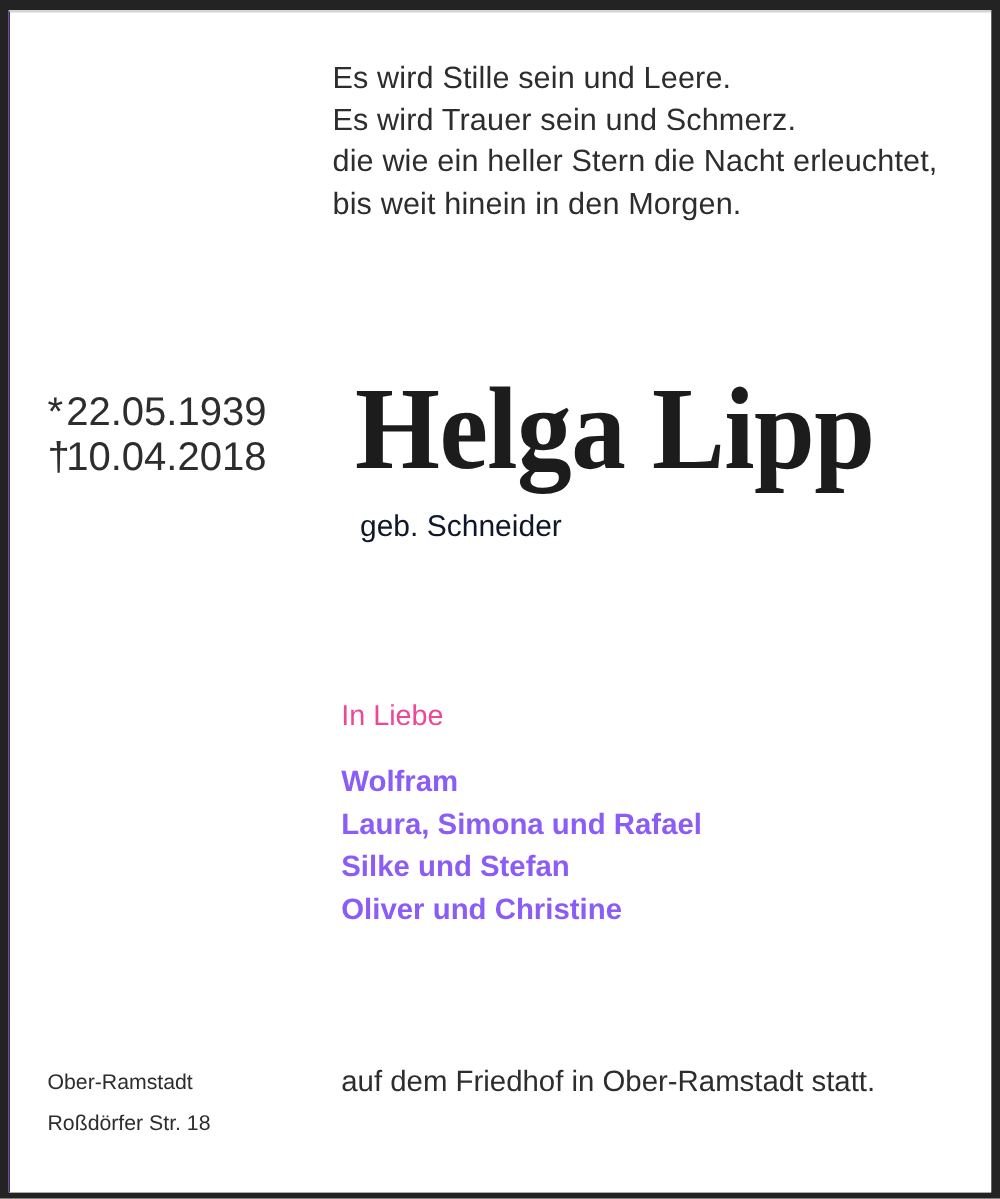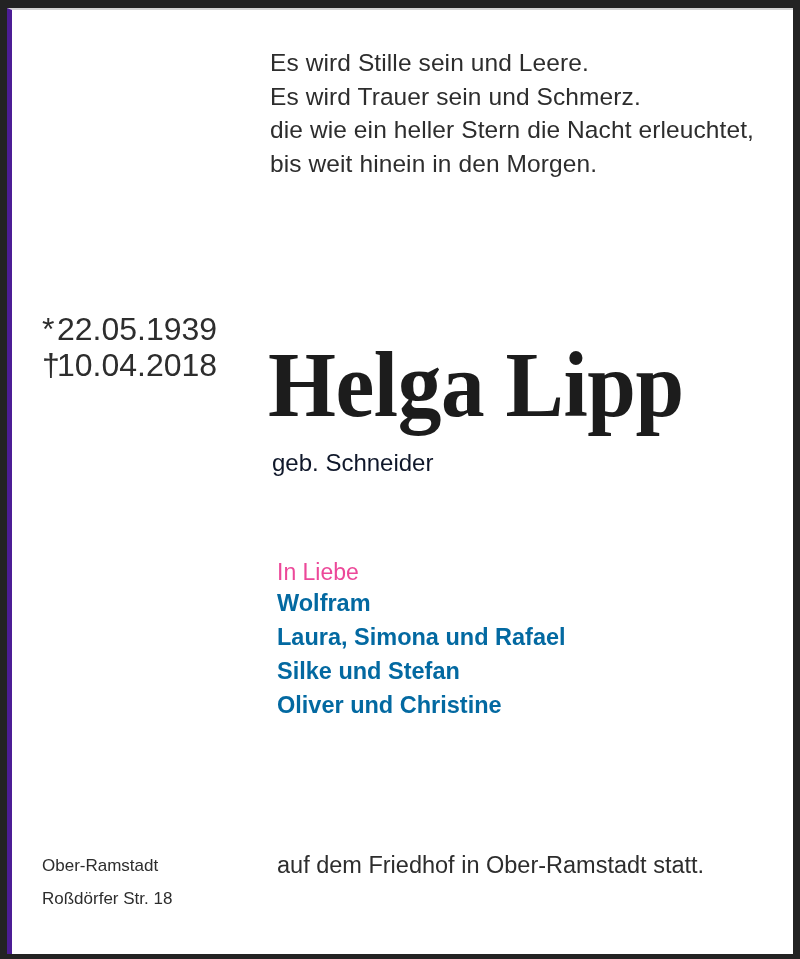--- a/index.html
+++ b/index.html
@@ -20,21 +20,21 @@
     overflow: hidden;
     font-family: "Liberation Sans", sans-serif;
     color: #2b2b2b;
   }
   .inner {
     position: relative;
     width: 100%;
     height: 100%;
     box-sizing: border-box;
     border-top: 2px solid #d4d4d4;
-    border-left: 5px solid #4c1d95;
+    border-left: 1px solid #4c1d95;
     background: #ffffff;
   }
 
   
   .poem {
     position: absolute;
     left: 258px;
     top: 36px;
     font-size: 24.5px;
     line-height: 33.5px;
@@ -56,24 +56,23 @@
   }
   .date-line { display: block; }
   .date-sym {
     display: inline-block;
     width: 15px;
   }
 
   
   .name-block {
     position: absolute;
-    left: 256px;
+    left: 276px;
     top: 285px;
     width: 500px;
-    margin-top: 41px;
   }
   .deceased-name {
     font-family: "Liberation Serif", serif;
     font-weight: bold;
     font-size: 94px;
     line-height: 96px;
     letter-spacing: -0.5px;
     color: #1c1c1c;
     white-space: nowrap;
     transform: scaleX(0.93);
@@ -94,24 +93,25 @@
     left: 265px;
     top: 548px;
   }
   .in-liebe {
     font-size: 23px;
     line-height: 28px;
     color: #ec4899;
     white-space: nowrap;
   }
   .family-list {
+    margin-top: 22px;
     font-weight: bold;
     font-size: 23.5px;
     line-height: 34px;
-    color: #0369a1;
+    color: #8b5cf6;
   }
   .family-name {
     display: block;
     white-space: nowrap;
   }
 
   
   .footer-address {
     position: absolute;
     left: 30px;

